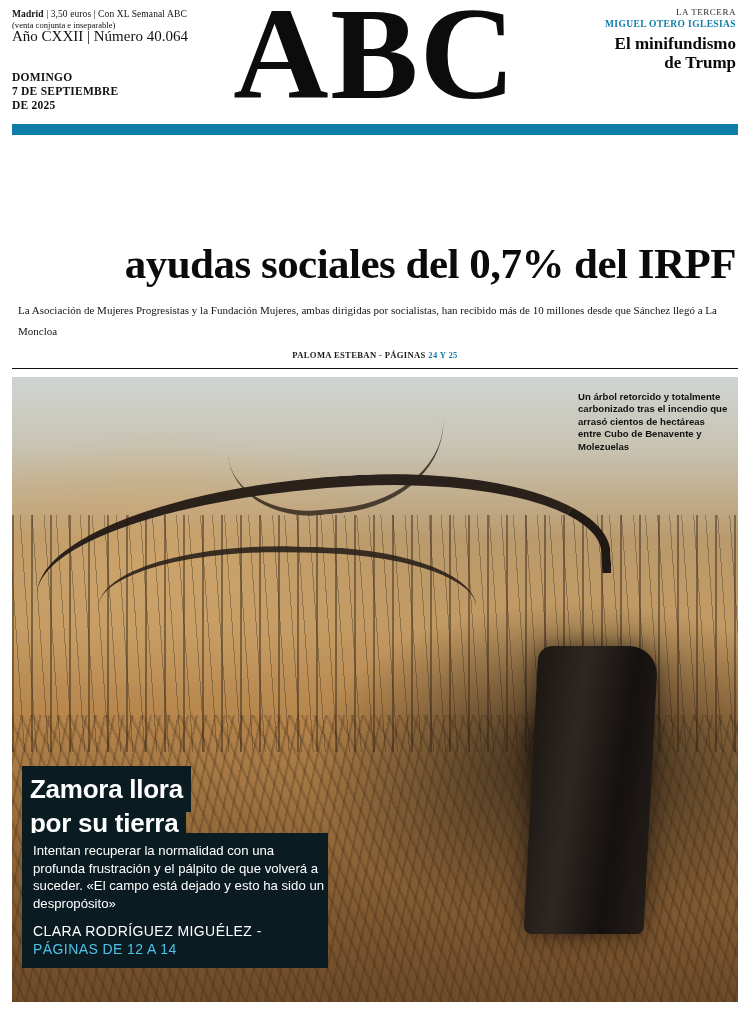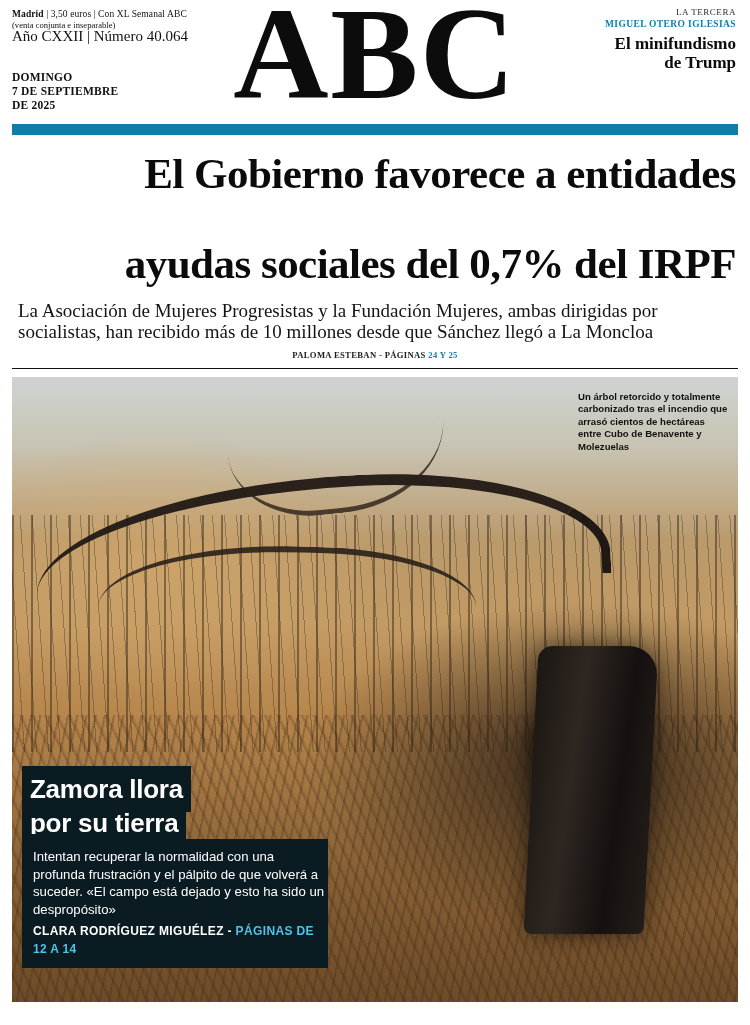--- a/index.html
+++ b/index.html
@@ -115,21 +115,21 @@
     text-align: right;
     font-family: "Liberation Serif", serif;
     font-weight: bold;
     font-size: 43px;
     line-height: 45px;
     letter-spacing: -0.012em;
     color: #0b0b0b;
   }
   .lead .sub {
     margin: 14px 4px 0 4px;
-    font-size: 19px;
+    font-size: 11px;
     line-height: 21px;
     color: #141414;
   }
   .byline {
     margin-top: 8px;
     text-align: center;
     font-size: 8.6px;
     letter-spacing: 0.04em;
     font-weight: bold;
     color: #1a1a1a;
@@ -277,23 +277,23 @@
     width: 306px;
     background: #0b1b22;
     color: #ffffff;
     padding: 9px 0 10px 11px;
     box-sizing: border-box;
     font-family: "Liberation Sans", sans-serif;
     font-size: 13.2px;
     line-height: 17.5px;
   }
   .photo-deck .sig {
-    margin-top: 5px;
-    font-size: 12px;
-    font-weight: bold;
+    margin-top: 11px;
+    font-size: 14px;
+    font-weight: normal;
     letter-spacing: 0.03em;
     color: #ffffff;
   }
   .photo-deck .sig .pg { color: #4fc2e8; }
 </style>
 </head>
 <body>
 
 <div class="page">
 
@@ -321,21 +321,21 @@
         <span>El minifundismo</span><br>
         <span>de Trump</span>
       </div>
     </div>
   </div>
 
   <div class="blue-rule"></div>
 
   <div class="lead">
     <h1>
-      <span>El Gobierno favorece a entidades</span><br>
+      <br>
       <br>
       <span>ayudas sociales del 0,7% del IRPF</span>
     </h1>
     <div class="sub">La Asociación de Mujeres Progresistas y la Fundación Mujeres, ambas dirigidas por socialistas, han recibido más de 10 millones desde que Sánchez llegó a La Moncloa</div>
     <div class="byline">
       <span>PALOMA ESTEBAN -</span>
       <span>PÁGINAS</span>
       <span class="pages">24 Y 25</span>
     </div>
   </div>

